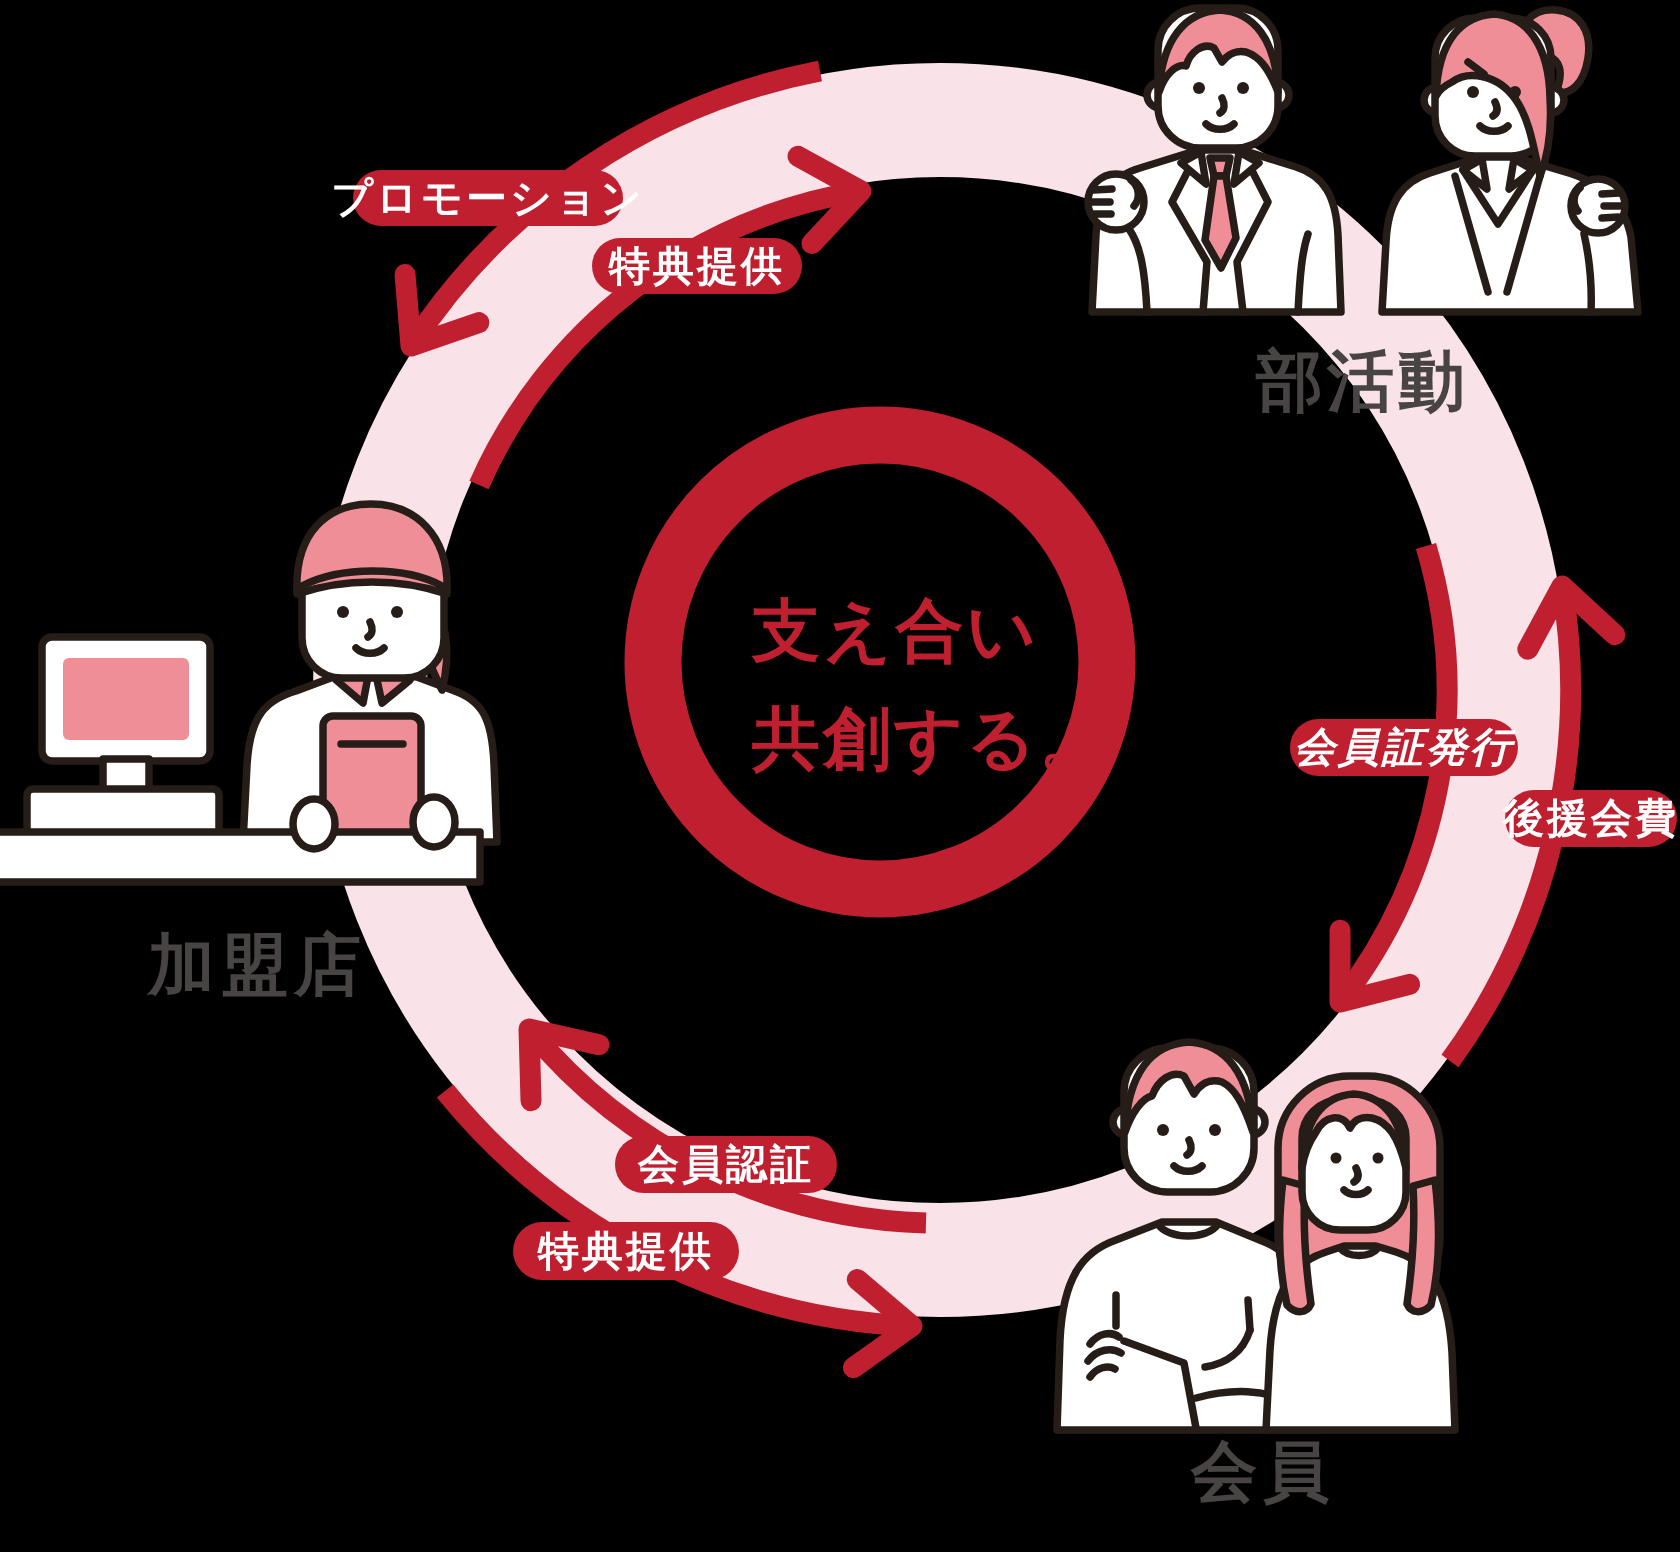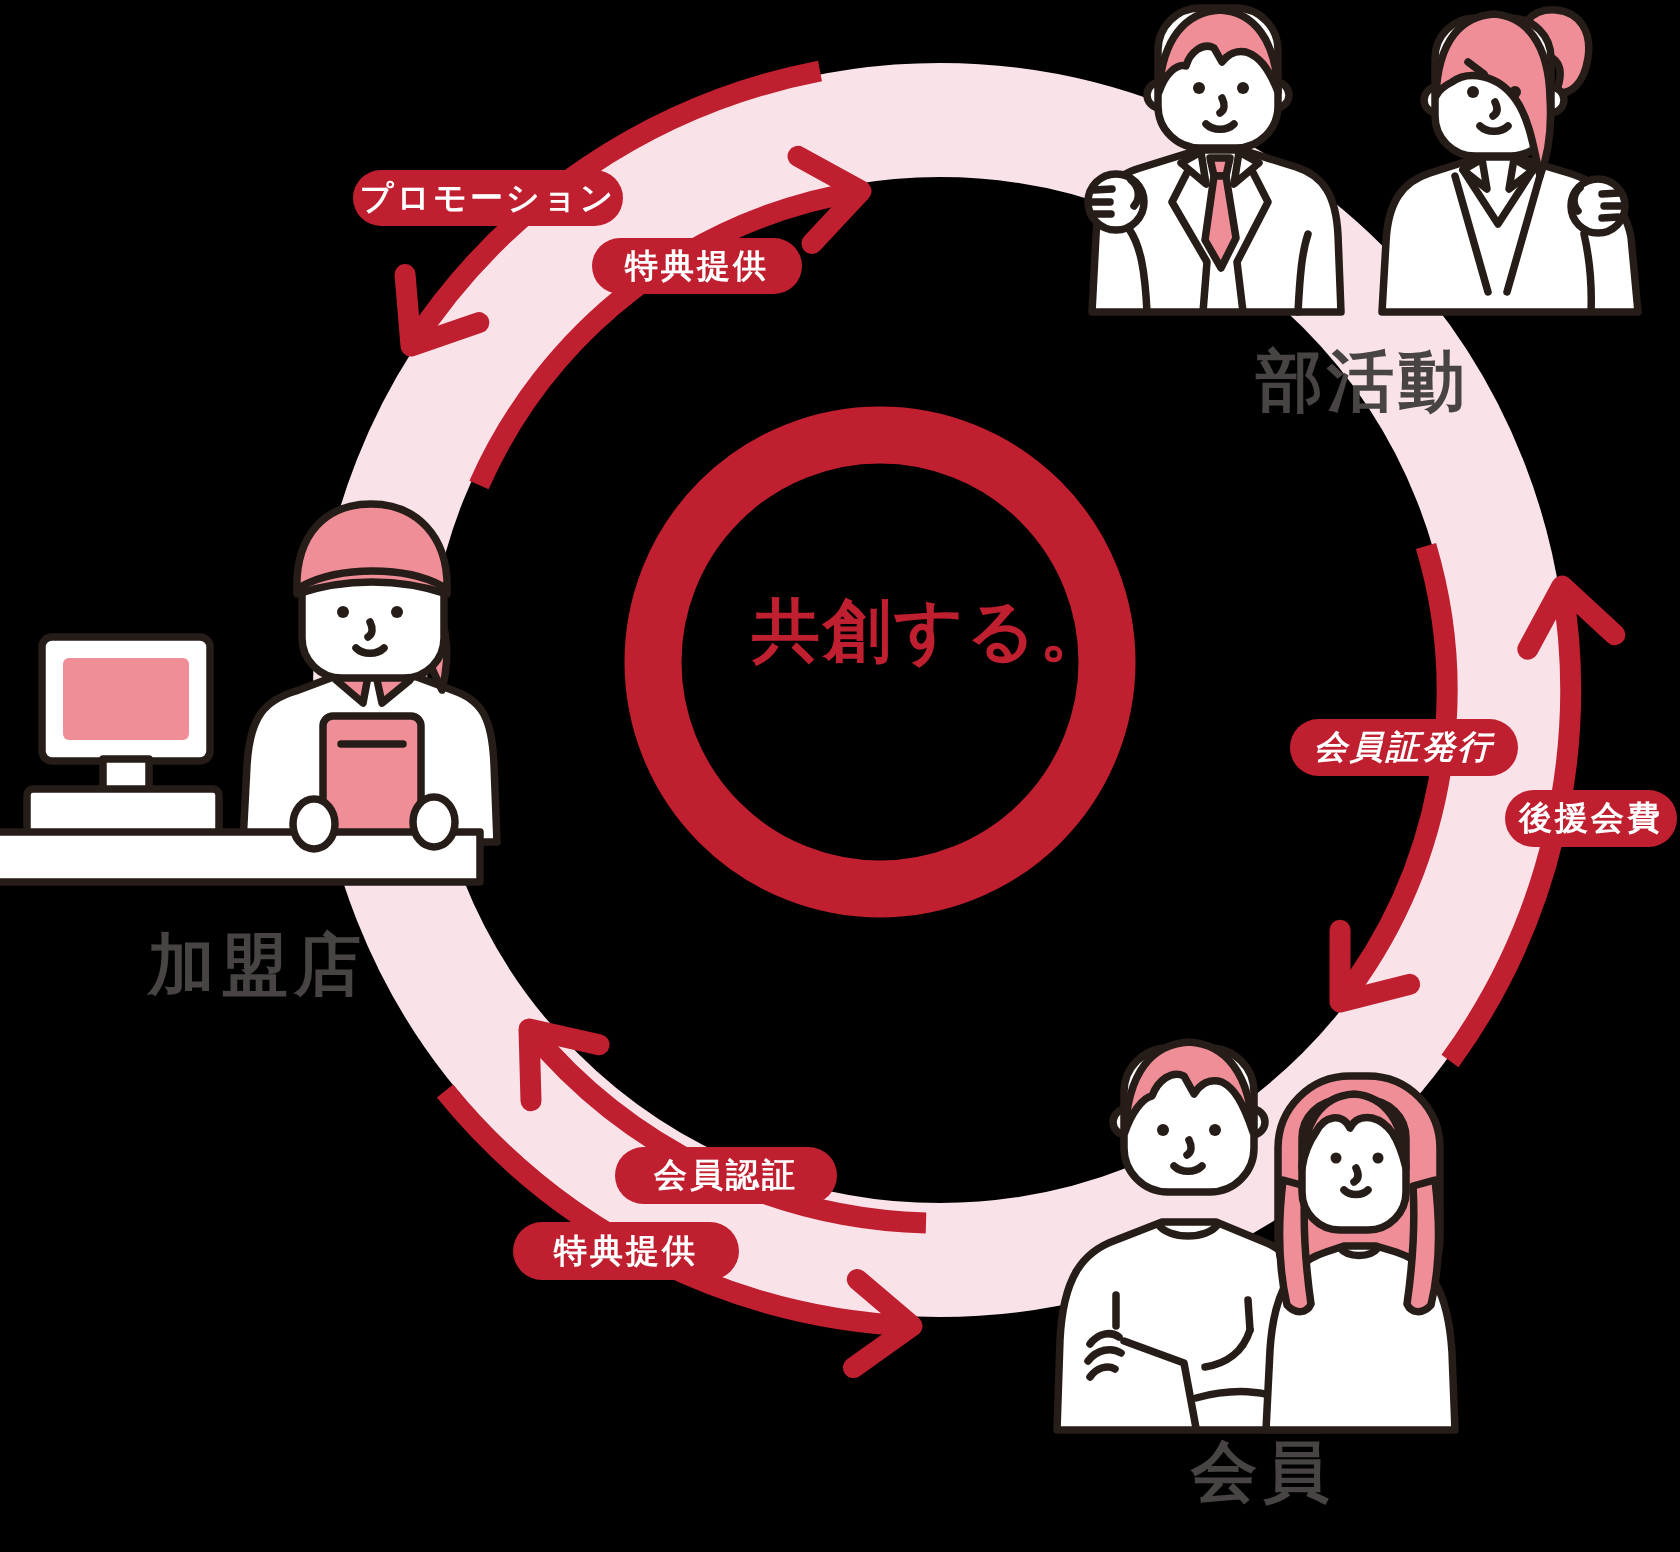--- a/index.html
+++ b/index.html
@@ -15,21 +15,21 @@
   .arc{fill:none;stroke:var(--red);stroke-width:21;}
   .wh{fill:var(--white);stroke:var(--outline);stroke-width:7.5;stroke-linejoin:round;stroke-linecap:round;}
   .pk{fill:var(--pink);stroke:var(--outline);stroke-width:7.5;stroke-linejoin:round;stroke-linecap:round;}
   .pkp{fill:var(--pink);}
   .ln{fill:none;stroke:var(--outline);stroke-width:7.5;stroke-linecap:round;stroke-linejoin:round;}
   .dot{fill:var(--outline);}
 
   
   .pill{position:absolute;background:var(--red);color:var(--white);
         display:flex;align-items:center;justify-content:center;
-        border-radius:999px;font-size:33px;font-weight:800;letter-spacing:3px;white-space:nowrap;}
+        border-radius:999px;font-size:41px;font-weight:800;letter-spacing:3px;white-space:nowrap;}
   .node-label{position:absolute;color:var(--gray);font-weight:800;white-space:nowrap;}
   .center-text{position:absolute;left:752px;top:576px;color:var(--red);
         font-size:68px;font-weight:800;line-height:108px;letter-spacing:3px;white-space:nowrap;}
 </style>
 </head>
 <body>
 
 <div class="stage">
 
   <svg class="canvas" width="1680" height="1552" viewBox="0 0 1680 1552">
@@ -156,24 +156,25 @@
       <circle class="dot" cx="1378" cy="1158" r="5.5"></circle>
       <path class="ln" d="M 1356 1168 C 1359 1174 1359 1179 1354 1182"></path>
       <path class="ln" d="M 1344 1190 C 1350 1196 1362 1196 1368 1190"></path>
     </g>
   </svg>
 
   <div class="pill" style="left:353px;top:170px;width:270px;height:56px;">プロモーション</div>
   <div class="pill" style="left:592px;top:238px;width:210px;height:56px;">特典提供</div>
   <div class="pill" style="left:1290px;top:719px;width:228px;height:57px;font-style:italic;">会員証発行</div>
   <div class="pill" style="left:1505px;top:790px;width:172px;height:57px;text-align:center;">後援会費</div>
-  <div class="pill" style="left:615px;top:1136px;width:222px;height:57px;margin-top:11px;">会員認証</div>
+  <div class="pill" style="left:615px;top:1136px;width:222px;height:57px;">会員認証</div>
   <div class="pill" style="left:513px;top:1222px;width:226px;height:58px;">特典提供</div>
 
   <div class="node-label" style="left:1256px;top:336px;font-size:67px;letter-spacing:4px;">部活動</div>
   <div class="node-label" style="left:148px;top:920px;font-size:67px;letter-spacing:6px;">加盟店</div>
   <div class="node-label" style="left:1191px;top:1402px;font-size:66px;letter-spacing:6px;margin-top:25px;">会員</div>
 
   <div class="center-text">
+    <div>支え合い</div>
     <div>共創する。</div>
   </div>
 
 </div>
 
 </body></html>

